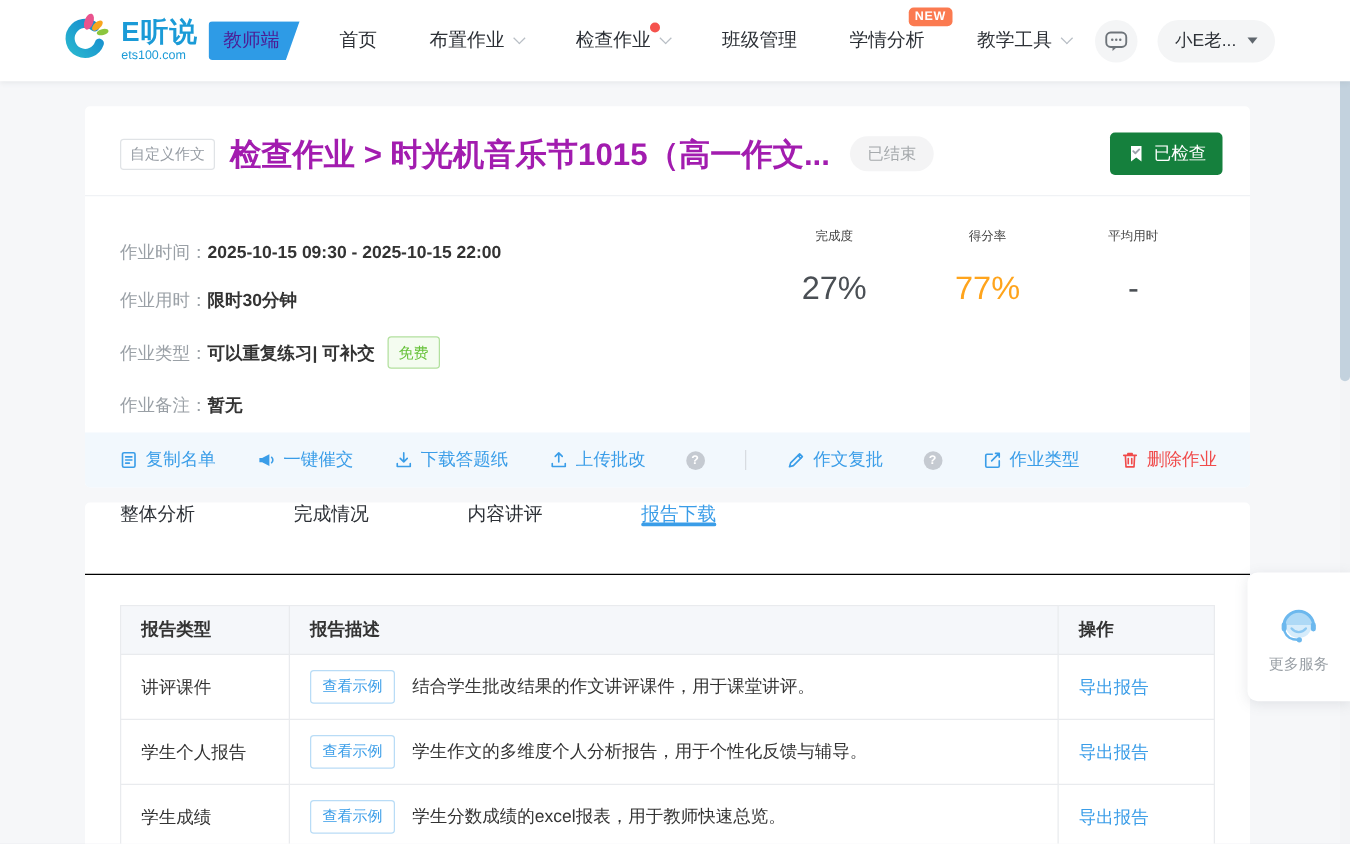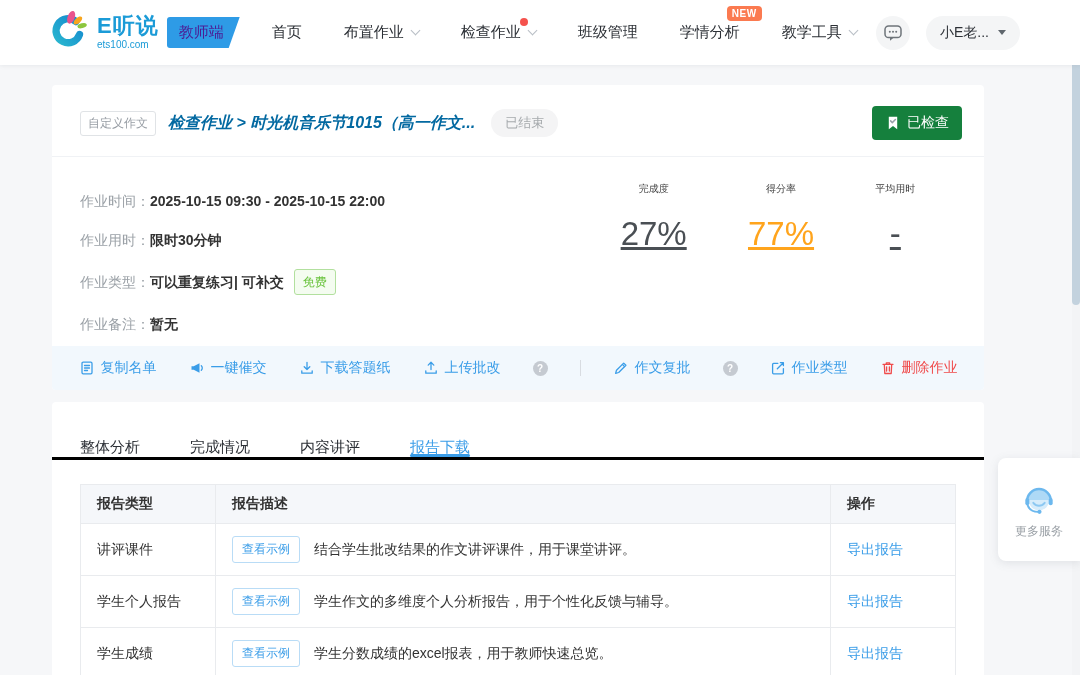--- a/index.html
+++ b/index.html
@@ -30,56 +30,56 @@
                font-weight:700; padding:2px 5px; border-radius:4px; letter-spacing:.5px; }
   .nav-right { margin-left:auto; margin-right:60px; display:flex; align-items:center; gap:16px; }
   .chat-btn { width:34px; height:34px; border-radius:50%; background:#f4f5f6; display:flex; align-items:center;
               justify-content:center; cursor:pointer; }
   .user-pill { height:34px; background:#f4f5f6; border-radius:17px; display:flex; align-items:center;
                padding:0 14px; font-size:14px; color:#2c3036; cursor:pointer; }
   .caret { width:0; height:0; border-left:4.5px solid transparent; border-right:4.5px solid transparent;
            border-top:5.5px solid #5f666d; margin-left:9px; }
 
   
-  .card { position:absolute; left:52px; width:932px; background:#fff; border-radius:4px; }
+  .card { position:absolute; left:68px; width:932px; background:#fff; border-radius:4px; }
   .card1 { top:85px; height:305px; }
   .card2 { top:402px; height:400px; }
 
   .card1-header { display:flex; align-items:center; padding:21px 22px 16px 28px; border-bottom:1px solid #f0f2f5; }
   .cat-tag { border:1px solid #e0e3e6; color:#989ea5; font-size:12px; padding:3px 7px; border-radius:3px; white-space:nowrap; }
-  .title { font-size:16px; color:#0369a1; font-weight:600; margin-left:12px; white-space:nowrap;font-style:italic; }
+  .title { font-size:25px; color:#a21caf; font-weight:600; margin-left:12px; white-space:nowrap; }
   .status-pill { margin-left:16px; background:#f4f4f5; color:#a6aaad; font-size:13px; padding:5px 14px;
                  border-radius:14px; white-space:nowrap; }
   .checked-btn { margin-left:auto; background:#15803d; border:none; color:#fff; font-size:14px; height:34px;
                  padding:0 13px; border-radius:4px; display:flex; align-items:center; gap:6px; cursor:pointer;
                  font-family:inherit; }
 
   .card1-body { display:flex; padding:15px 28px 0 28px; }
   .info-col { width:470px; }
   .info-row { display:flex; align-items:center; margin-bottom:13px; font-size:14px; line-height:20px;margin-top:19px; }
   .info-label { color:#9aa0a6; }
   .info-value { color:#333; font-weight:600; }
   .free-tag { margin-left:10px; border:1px solid #b2e09e; background:#f4fcf0; color:#67c23a; font-size:12px;
               padding:2px 8px; border-radius:3px; font-weight:400; }
   .stats-col { flex:1; display:flex; justify-content:space-around; padding:10px 10px 0 40px; }
   .stat { text-align:center; }
   .stat-label { font-size:10px; color:#404040; }
-  .stat-value { font-size:33px; color:#4a4f54; margin-top:19px;text-decoration:underline; }
+  .stat-value { font-size:26px; color:#4a4f54; margin-top:19px; }
   .stat-value.orange { color:#ffa41c; }
 
   .action-bar { position:absolute; left:0; right:0; bottom:0; height:44px; background:#f2f8fd;
                 display:flex; align-items:center; justify-content:center; gap:32px; border-radius:0 0 4px 4px; }
   .act { display:flex; align-items:center; gap:6px; color:#3a9de8; font-size:14px; cursor:pointer; white-space:nowrap; }
   .act.danger { color:#f04b4b; }
   .help-dot { width:15px; height:15px; border-radius:50%; background:#c5cad1; color:#fff; font-size:10px;
               font-weight:700; display:inline-flex; align-items:center; justify-content:center; cursor:pointer; }
   .vdiv { width:1px; height:16px; background:#d8dce1; }
 
   
-  .tabs { display:flex; gap:50px; padding:0 28px; height:58px; align-items:flex-end; border-bottom:3px solid #000000; }
+  .tabs { display:flex; gap:79px; padding:0 28px; height:58px; align-items:flex-start; border-bottom:1px solid #000000; }
   .tab { display:flex; align-items:center; font-size:15px; color:#2c3036; cursor:pointer; position:relative; }
   .tab.active { color:#3a9de8; }
   .tab.active::after { content:""; position:absolute; left:0; right:0; bottom:0; height:3px; background:#3a9de8; border-radius:2px; }
 
   .report-table { width:876px; margin:24px 28px 0 28px; border-collapse:collapse; font-size:14px; }
   .report-table th, .report-table td { border:1px solid #e9ebee; text-align:left; }
   .report-table th { background:#f5f7fa; color:#333; font-weight:700; padding:10px 16px; }
   .report-table td { padding:12px 16px; color:#333; background:#fff; }
   .col-type { width:135px; }
   .col-action { width:125px; }

